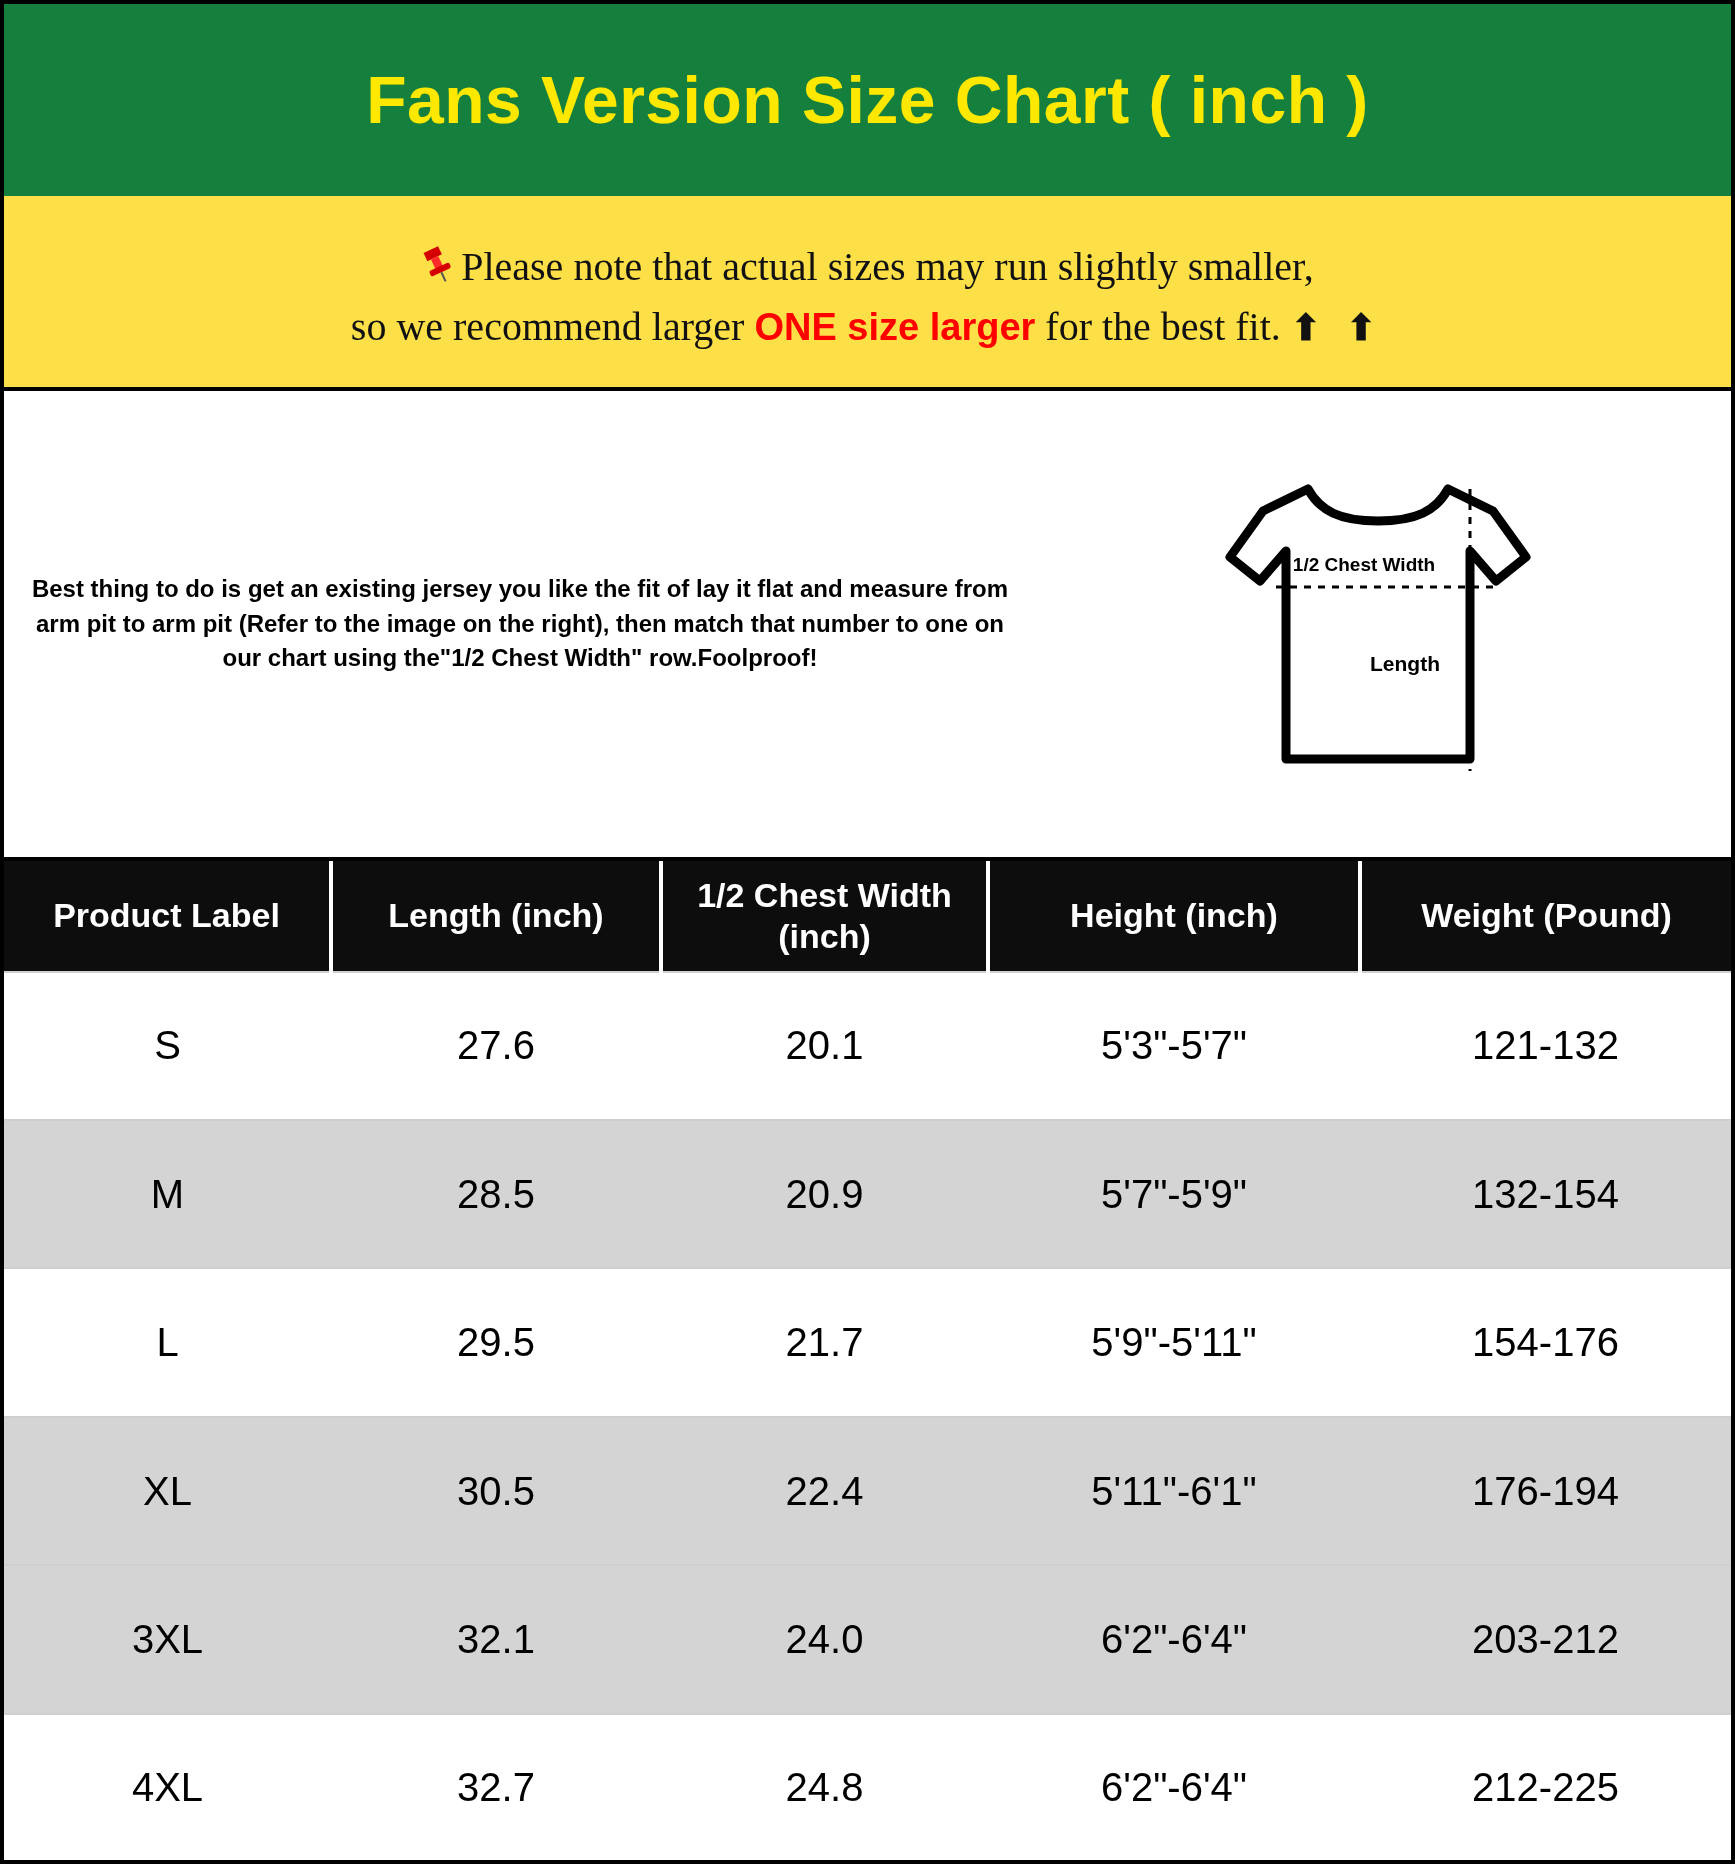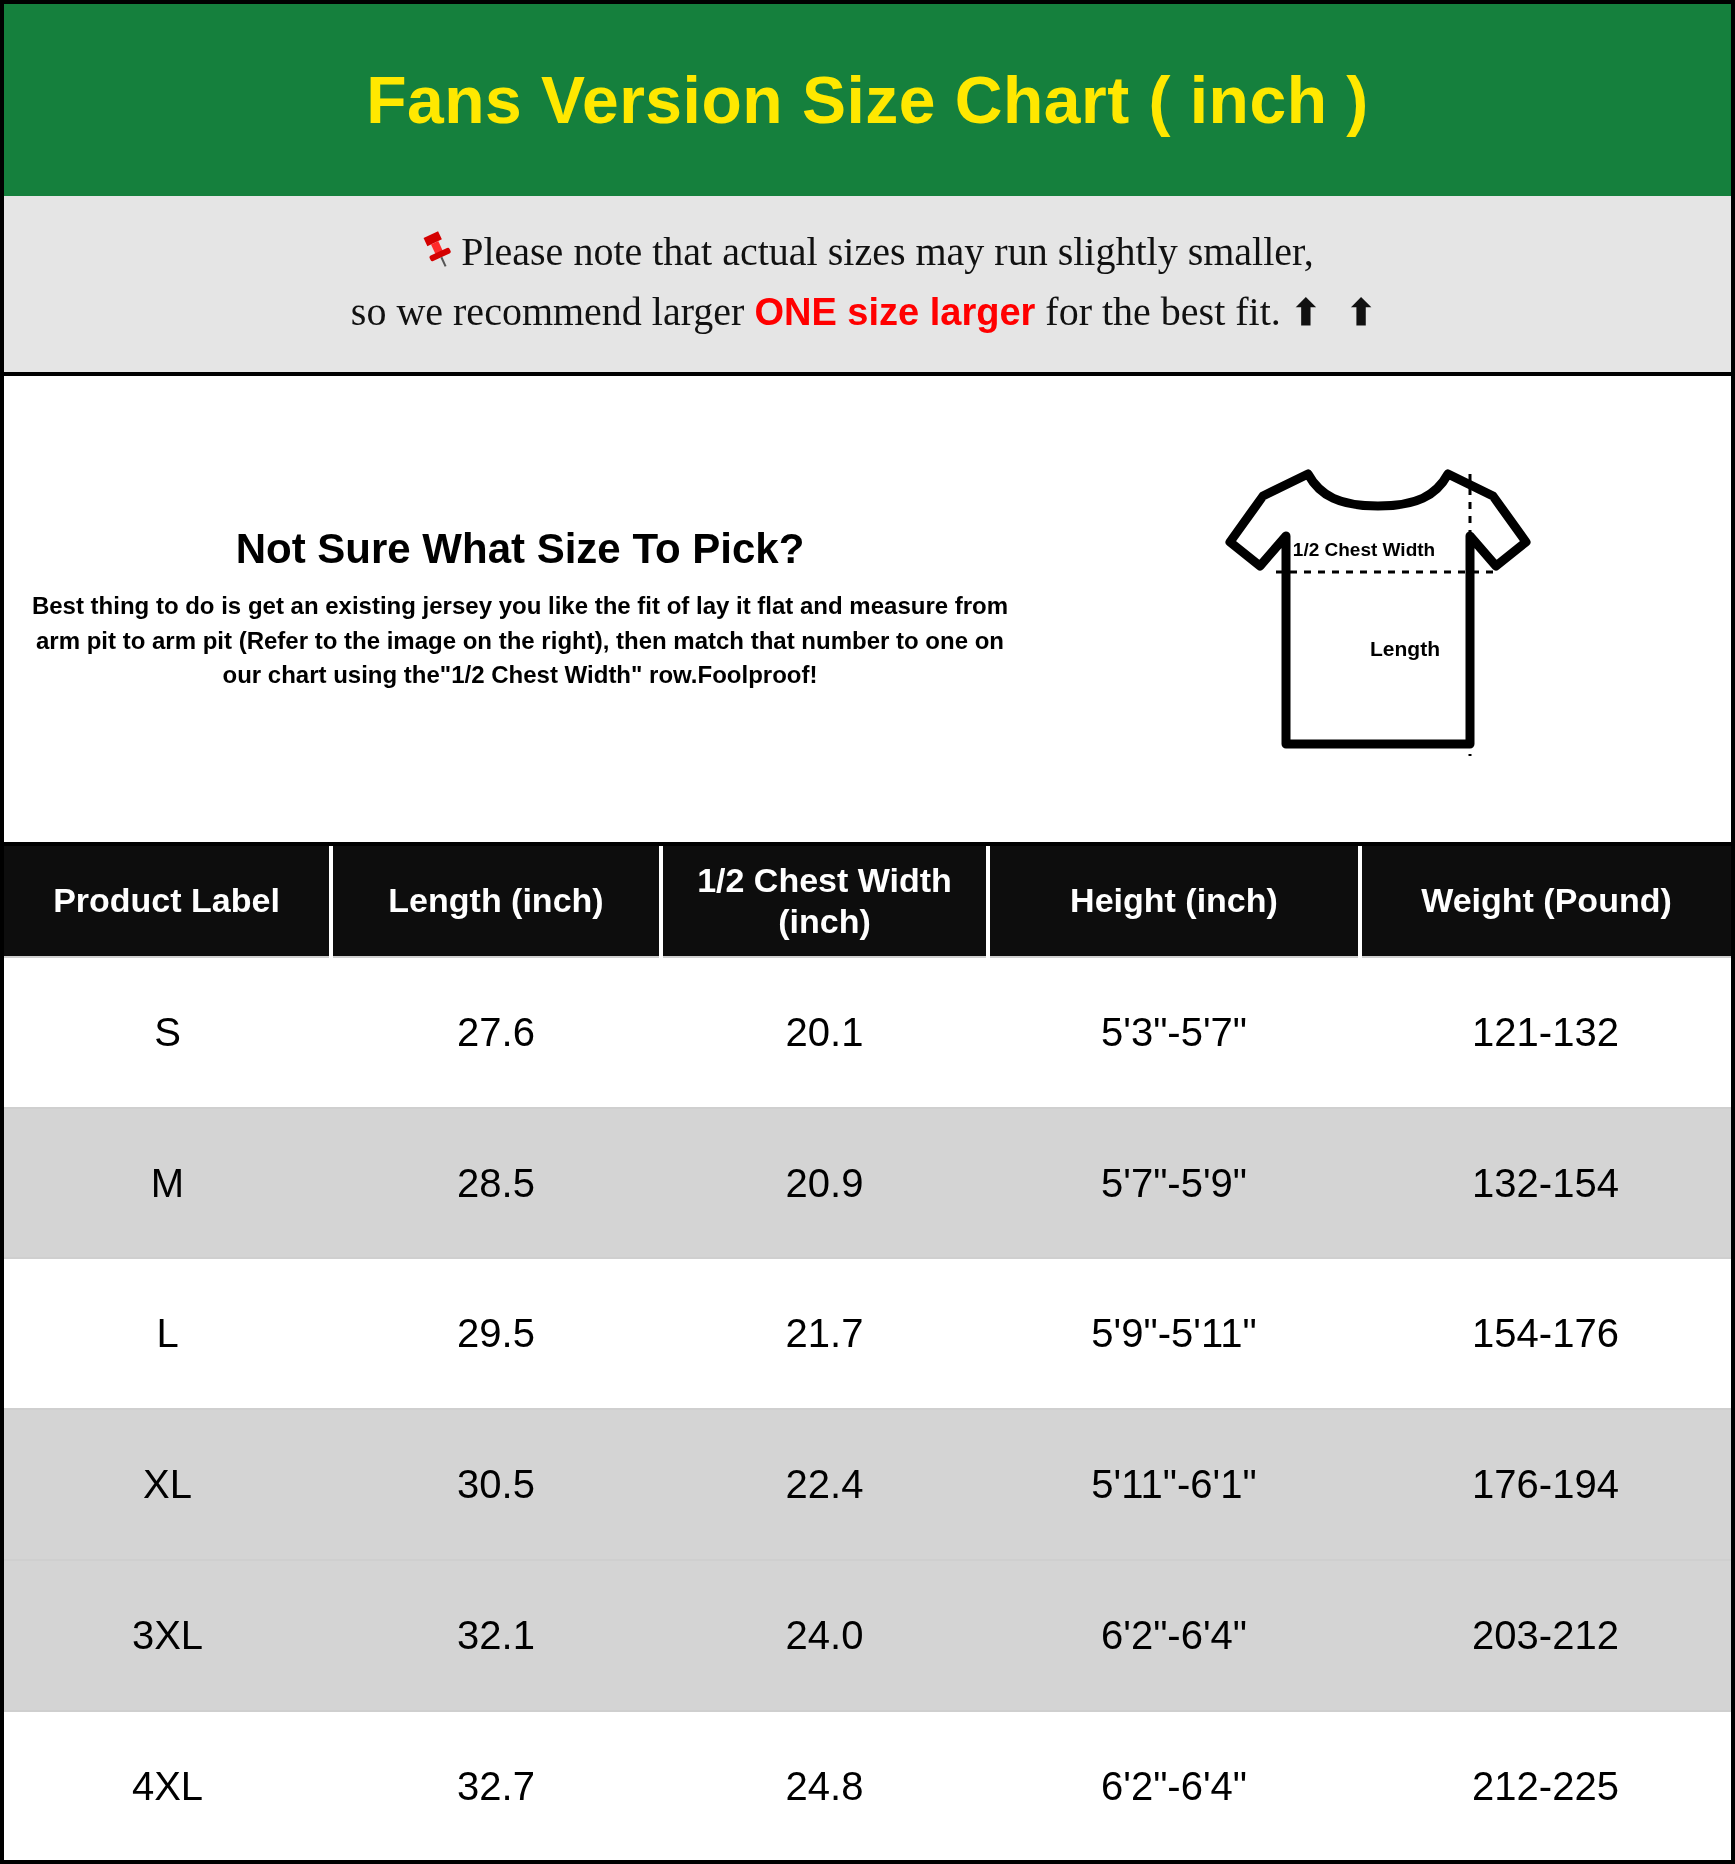--- a/index.html
+++ b/index.html
@@ -37,24 +37,24 @@
     color: #ffe800;
     font-size: 66px;
     font-weight: bold;
     letter-spacing: 0.5px;
     font-family: "Liberation Sans", sans-serif;
     text-align: center;
   }
 
   
   .note-band {
-    background: #e5e5e5;
+    background: #fde047;
     border-bottom: 4px solid #000000;
     flex: 0 0 auto;
-    padding: 26px 30px 30px 30px;
+    padding: 41px 30px 30px 30px;
     text-align: center;
   }
   .note-line {
     font-size: 40px;
     line-height: 1.5;
     font-family: "Liberation Serif", serif;
     color: #111111;
     white-space: nowrap;
   }
   .pin-icon {
@@ -168,21 +168,20 @@
         </svg>
       </span><span>Please note that actual sizes may run slightly smaller,</span>
     </div>
     <div class="note-line">
       <span>so we recommend larger </span><span class="emph-red">ONE size larger</span><span> for the best fit. </span><span class="arrows">⬆ ⬆</span>
     </div>
   </div>
 
   <div class="info-section">
     <div class="info-text">
-      <div class="info-heading">Not Sure What Size To Pick?</div>
       <div class="info-body">Best thing to do is get an existing jersey you like the fit of lay it flat and measure from arm pit to arm pit (Refer to the image on the right), then match that number to one on our chart using the"1/2 Chest Width" row.Foolproof!</div>
     </div>
     <div class="info-figure">
       <div class="svg-wrap">
         <svg width="420" height="330" viewBox="0 0 420 330">
 
           <path d="M140 30 L95 52 L62 98 L92 122 L118 92 L118 300 L302 300 L302 92 L328 122 L358 98 L325 52 L280 30
                    C268 52 248 62 210 62 C172 62 152 52 140 30 Z" fill="#ffffff" stroke="#000000" stroke-width="9" stroke-linejoin="round"></path>
 
           <line x1="302" y1="30" x2="302" y2="312" stroke="#000000" stroke-width="3" stroke-dasharray="7,7"></line>

